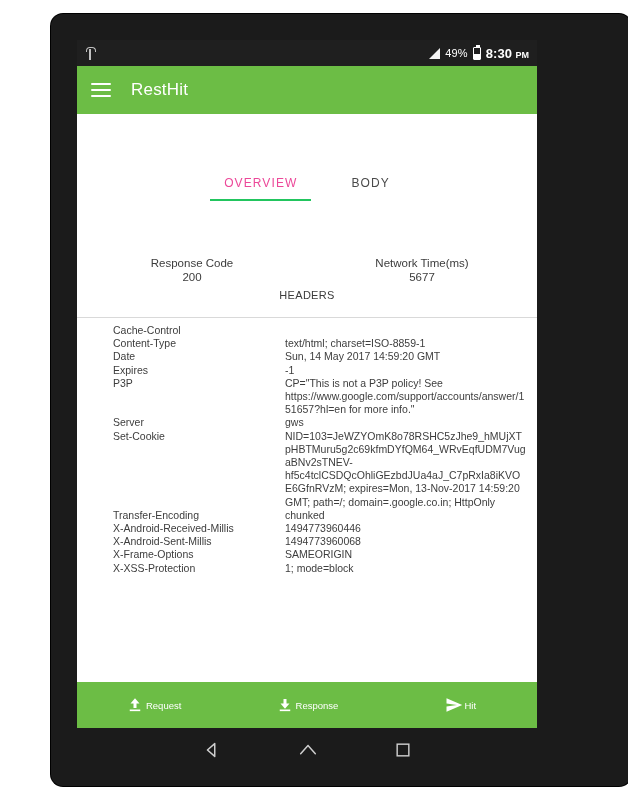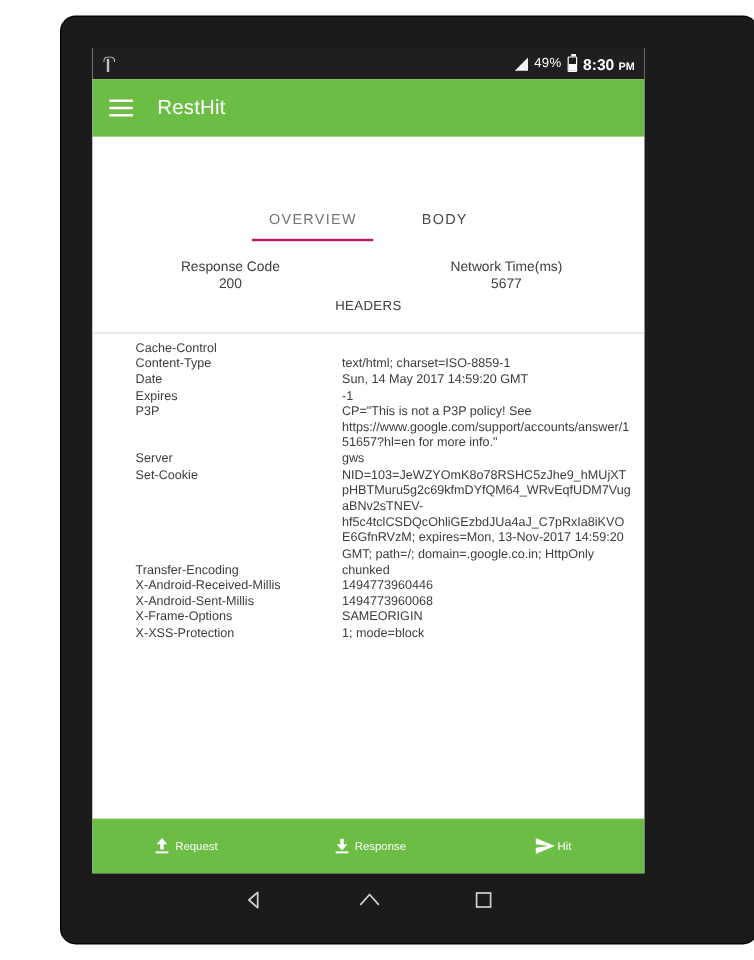--- a/index.html
+++ b/index.html
@@ -101,30 +101,31 @@
     padding-top: 56px;
   }
   .tab {
     font-size: 12px;
     letter-spacing: 1.1px;
     color: #4a4a4a;
     padding: 6px 14px 9px 14px;
     cursor: pointer;
   }
   .tab.active {
-    color: #737373;
-    border-bottom: 2px solid #be185d;
+    color: #ec4899;
+    border-bottom: 2px solid #22c55e;
   }
   .summary {
     display: flex;
     margin-top: 16px;
   }
   .summary .cell {
     flex: 1;
     text-align: center;
+    margin-top: 40px;
   }
   .summary .cell .label { font-size: 11.5px; color: #3c3c3c; }
   .summary .cell .value { font-size: 11.5px; color: #3c3c3c; margin-top: 2px; }
 
   .headers-title {
     text-align: center;
     font-size: 11px;
     color: #3b3b3b;
     padding: 6px 0 16px 0;
     border-bottom: 1px solid #d9d9d9;

